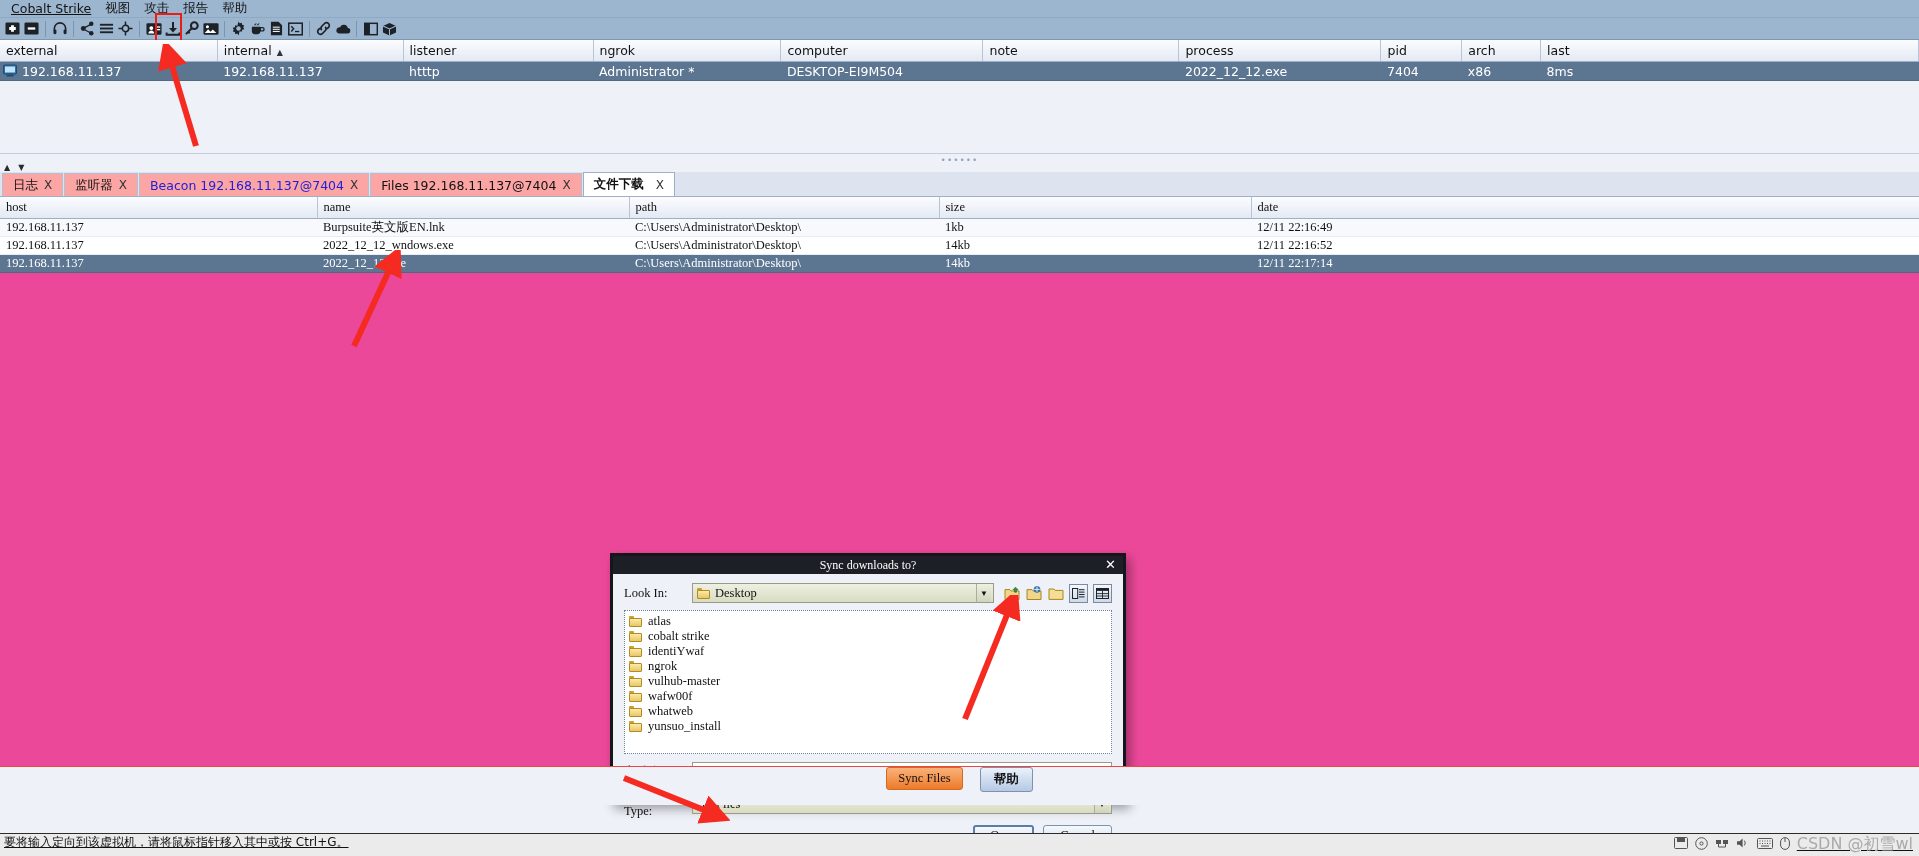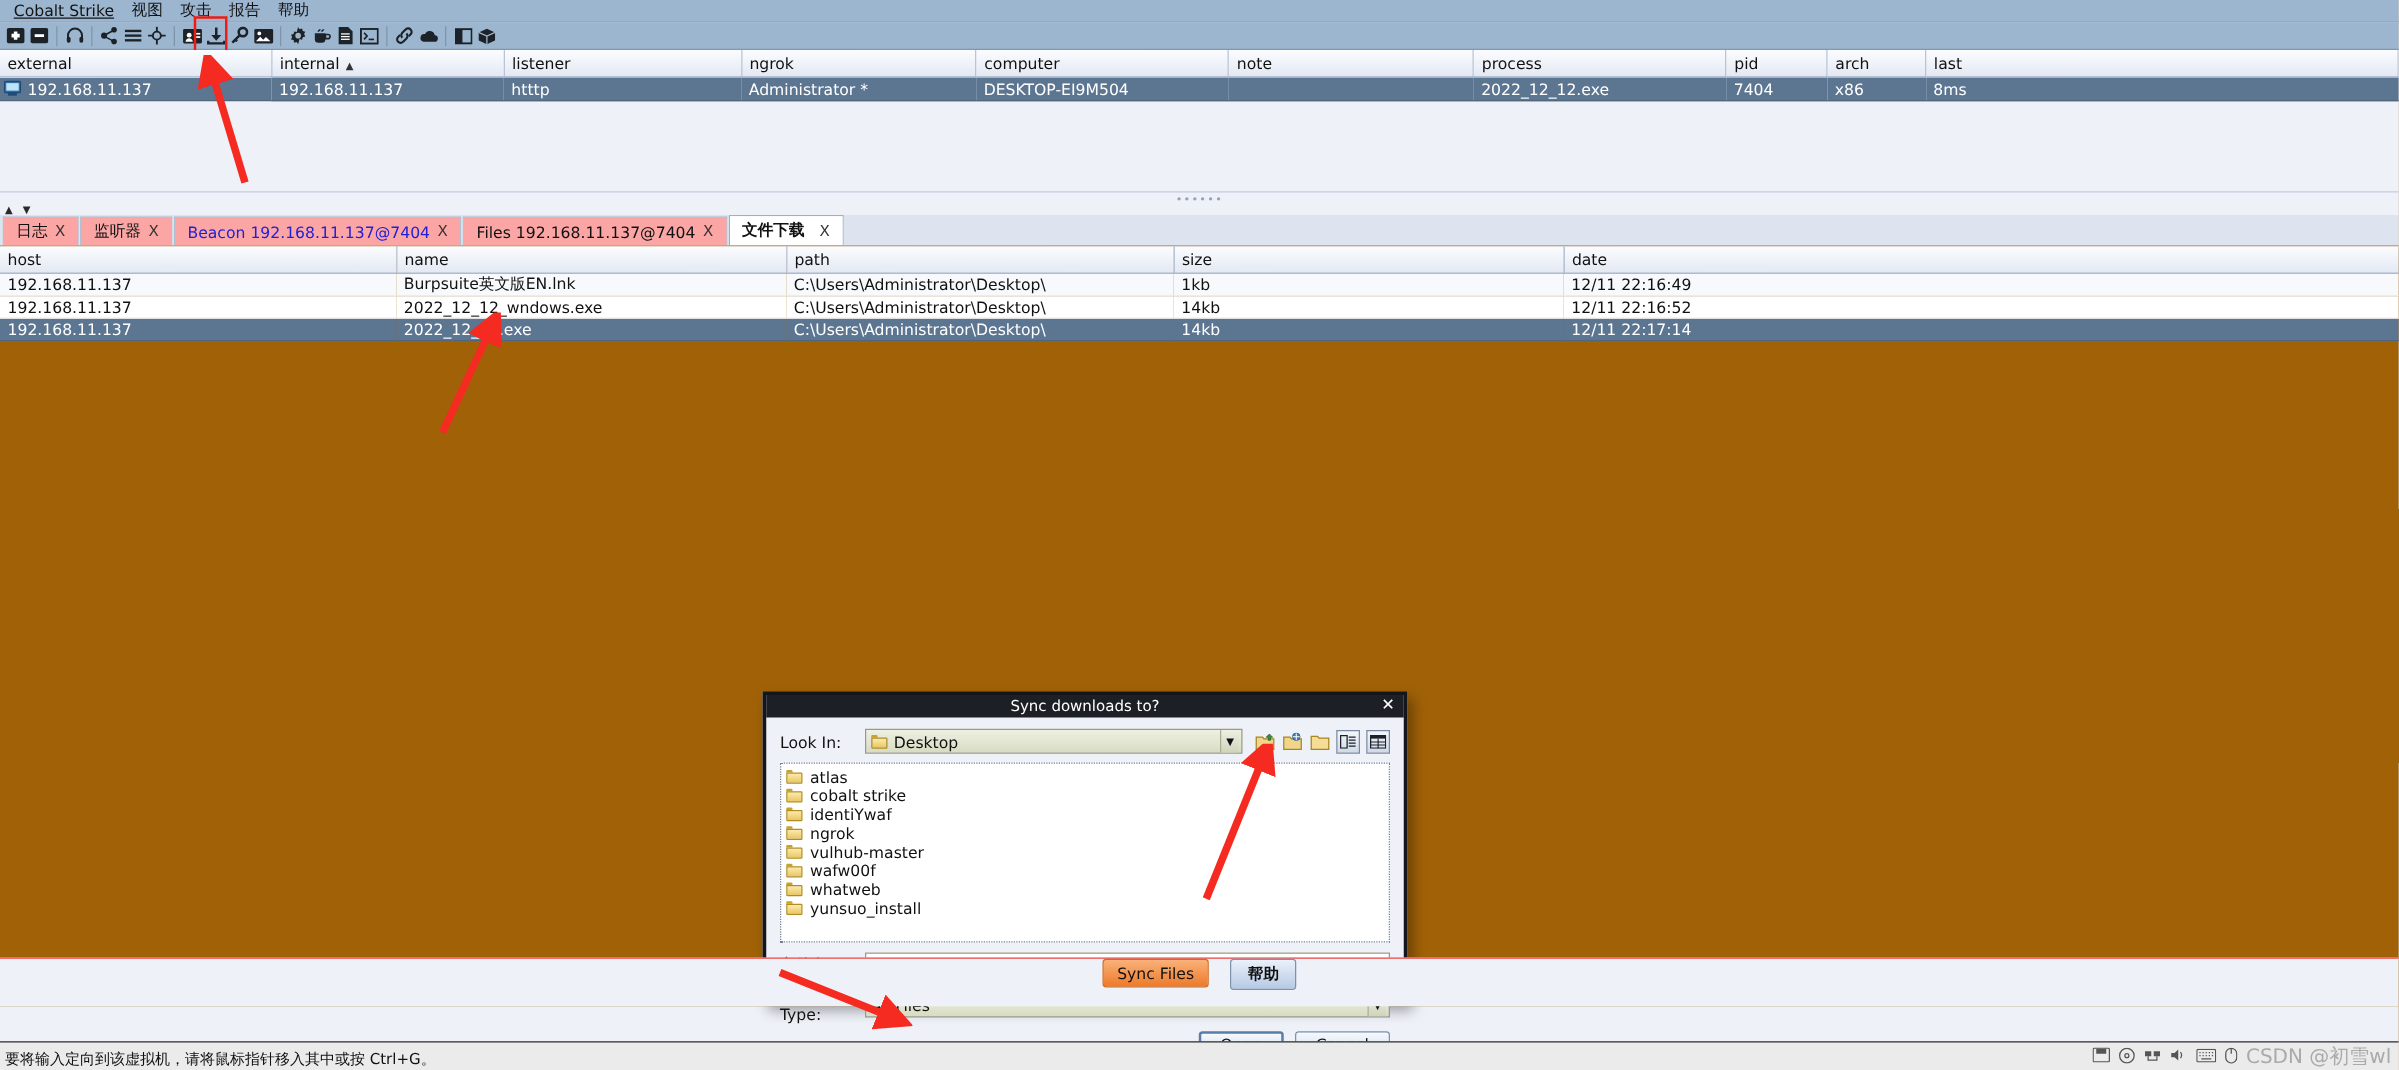--- a/index.html
+++ b/index.html
@@ -61,21 +61,21 @@
   .tab{
     height:22px;display:flex;align-items:center;gap:6px;padding:0 10px;
     background:#fca5a5;border:1px solid #b3c0d2;border-bottom:none;
     margin-right:1px;font-size:12.5px;color:#111;white-space:nowrap;
     border-radius:1px 1px 0 0;
   }
   .tab.active{background:#ffffff;border-color:#9fb0c6;height:23px;}
   .tab.blue{color:#2020d8;}
   .tab .x{font-size:12px;color:#333;}
   
-  #dl-area{background:#a16207;position:relative;height:608px;}
+  #dl-area{background:#ec4899;position:relative;height:608px;font-family:Liberation Serif, serif;}
   .dl-row td{
     height:17px;font-size:12.5px;padding:0 0 0 6px;white-space:nowrap;
     border-bottom:1px solid #e8ecf3;
   }
   .dl-row.odd td{background:#f7f9fc;}
   .dl-row.even td{background:#ffffff;}
   .dl-row.sel td{background:#5c7692;color:#ffffff;border-bottom:1px solid #4e6880;}
   
   #btnbar{
     position:absolute;left:0;right:0;bottom:0;height:38px;background:#eef1f8;
@@ -83,22 +83,22 @@
   }
   .btn{
     font-size:12.5px;padding:3px 13px;border-radius:3px;cursor:default;
     border:1px solid #8a8a8a;color:#111;
   }
   .btn.sync{background:linear-gradient(#f9b27a,#ee7a2a);border:1px solid #d06b20;padding:3px 11px;}
   .btn.help{background:linear-gradient(#e9f0fa,#b8ccе6);background:linear-gradient(#eaf1fb,#b6c9e4);border:1px solid #7d93ad;font-weight:bold;}
   
   #statusbar{
     position:absolute;left:0;right:0;bottom:0;height:22px;background:#ebebeb;
-    border-top:1px solid #2b2b2b;display:flex;align-items:flex-end;
-    font-size:12px;color:#111;padding-left:4px;
+    border-top:1px solid #2b2b2b;display:flex;align-items:flex-start;
+    font-size:12px;color:#111;padding-left:4px;text-decoration:underline;
   }
   #statusbar .right{margin-left:auto;display:flex;align-items:center;gap:7px;padding-right:6px;}
   #statusbar .wm{color:#aaa;font-size:16px;}
   
   #dialog{
     position:absolute;left:610px;top:356px;width:516px;height:251px;
     background:#eef1f8;border:3px solid #14161c;box-sizing:border-box;
     box-shadow:4px 5px 10px rgba(0,0,0,.35);
   }
   #dlg-title{

